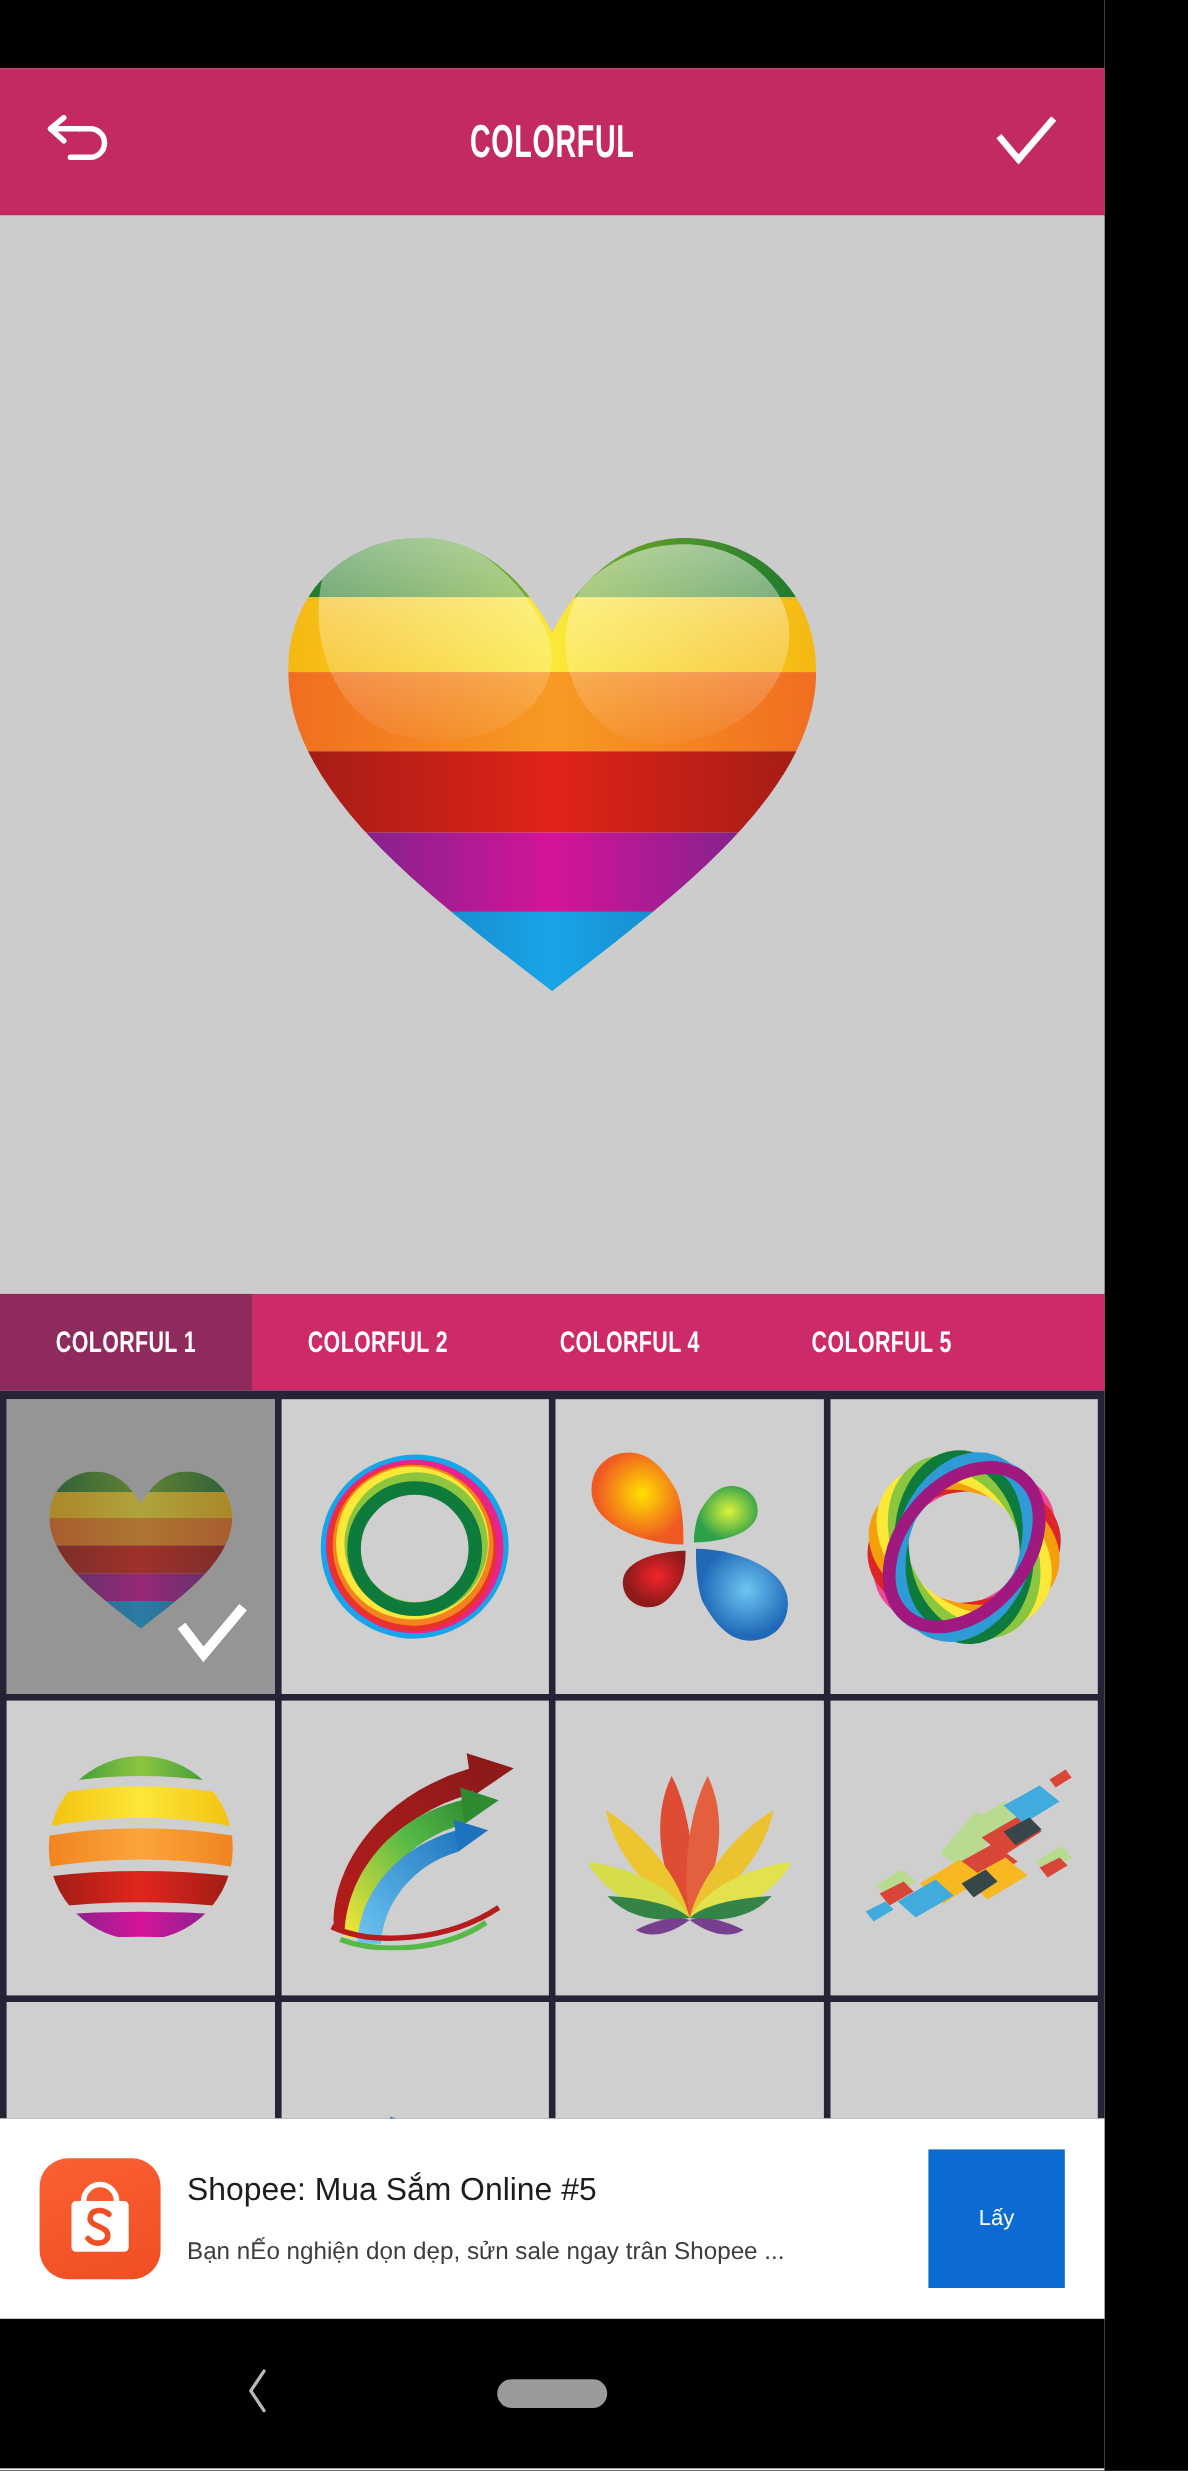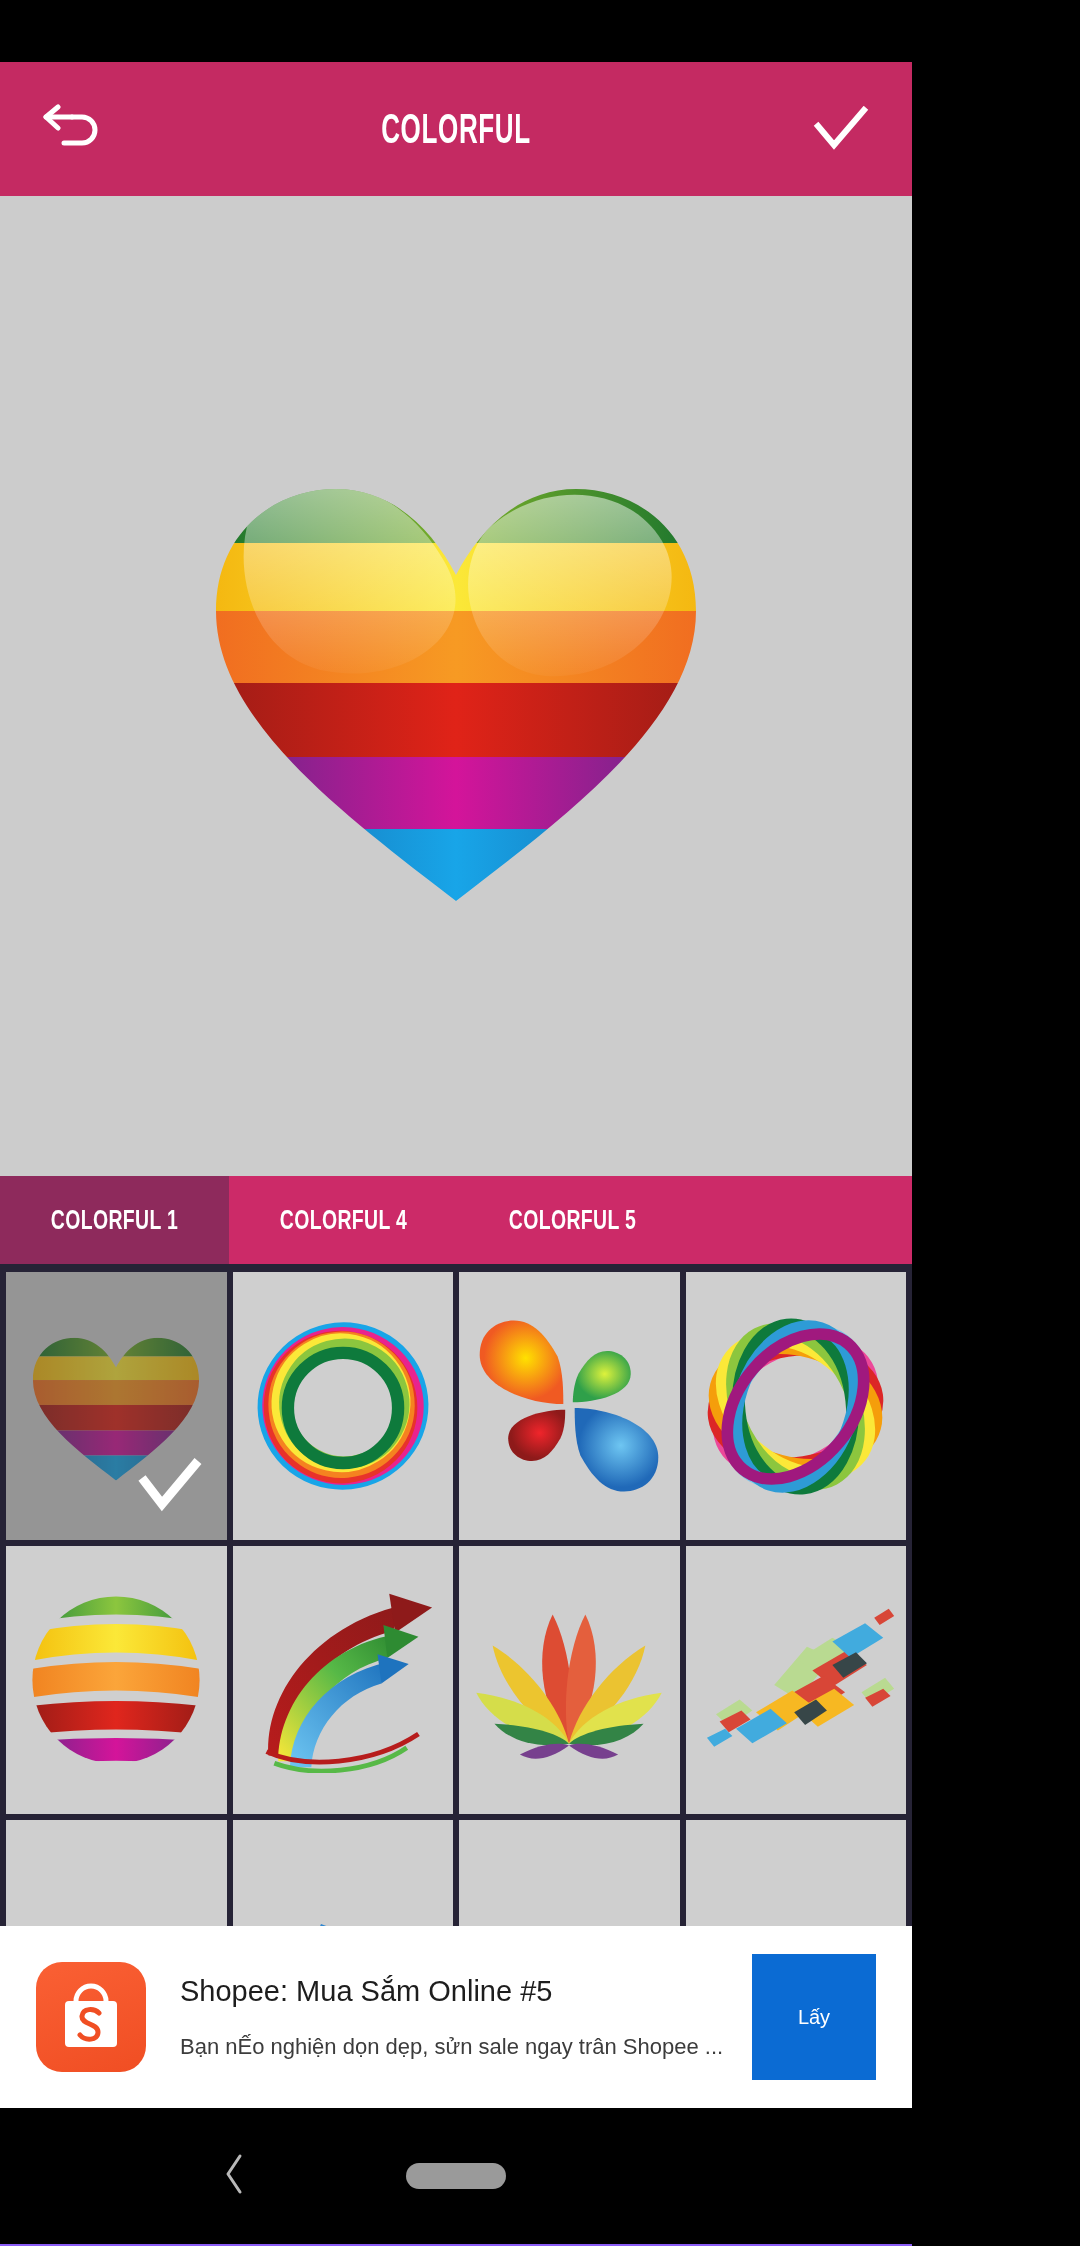--- a/index.html
+++ b/index.html
@@ -2,21 +2,21 @@
 <html><head>
 <meta charset="utf-8">
 <style>
   * { box-sizing: border-box; margin: 0; padding: 0; }
   html, body {
     width: 1080px; height: 2246px;
     background: #000;
     font-family: "Liberation Sans", sans-serif;
     overflow: hidden;
   }
-  .phone { position: relative; width: 912px; height: 2246px; background: #8b5cf6; }
+  .phone { position: relative; width: 1004px; height: 2246px; background: #ffffff; }
 
   
   .status-bar { height: 62px; background: #000; width: 100%; }
 
   
   .header {
     height: 134px; background: #C42A62;
     display: flex; align-items: center; justify-content: space-between;
     padding: 0 36px; position: relative;
   }
@@ -76,21 +76,21 @@
   .ad {
     background: #fff; height: 182px; width: 100%;
     display: flex; align-items: center; padding: 0 36px;
   }
   .ad-icon {
     width: 110px; height: 110px; border-radius: 26px;
     background: linear-gradient(160deg,#FA6034,#F04E23);
     display: flex; align-items: center; justify-content: center;
     flex: 0 0 auto;
   }
-  .ad-text { flex: 1 1 auto; padding-left: 34px; }
+  .ad-text { flex: 1 1 auto; padding-left: 24px; }
   .ad-title { font-size: 29px; color: #1d1d1d; line-height: 1.25; }
   .ad-sub { font-size: 22px; color: #3c3c3c; margin-top: 24px; line-height: 1.25; }
   .ad-cta {
     flex: 0 0 auto; width: 124px; height: 126px; background: #0B6BD3;
     display: flex; align-items: center; justify-content: center;
     color: #fff; font-size: 20px;
   }
 
   
   .navbar {
@@ -175,20 +175,23 @@
         <rect x="0" y="358" width="520" height="76" fill="url(#gBlue)"></rect>
         <path d="M60 30 C 110 -5 200 5 248 90 C 290 160 210 215 130 200 C 55 186 30 90 60 30 Z" fill="url(#gloss)"></path>
         <path d="M290 60 C 340 10 430 10 466 70 C 500 130 440 210 350 205 C 280 200 250 110 290 60 Z" fill="url(#gloss)"></path>
       </g>
     </svg>
   </div>
 
   <div class="tabs">
     <div class="tab active">
         <span>COLORFUL 1</span>
+      </div>
+    <div class="tab">
+        <span>COLORFUL 2</span>
       </div>
     <div class="tab">
         <span>COLORFUL 4</span>
       </div>
     <div class="tab">
         <span>COLORFUL 5</span>
       </div>
 
   </div>
 

